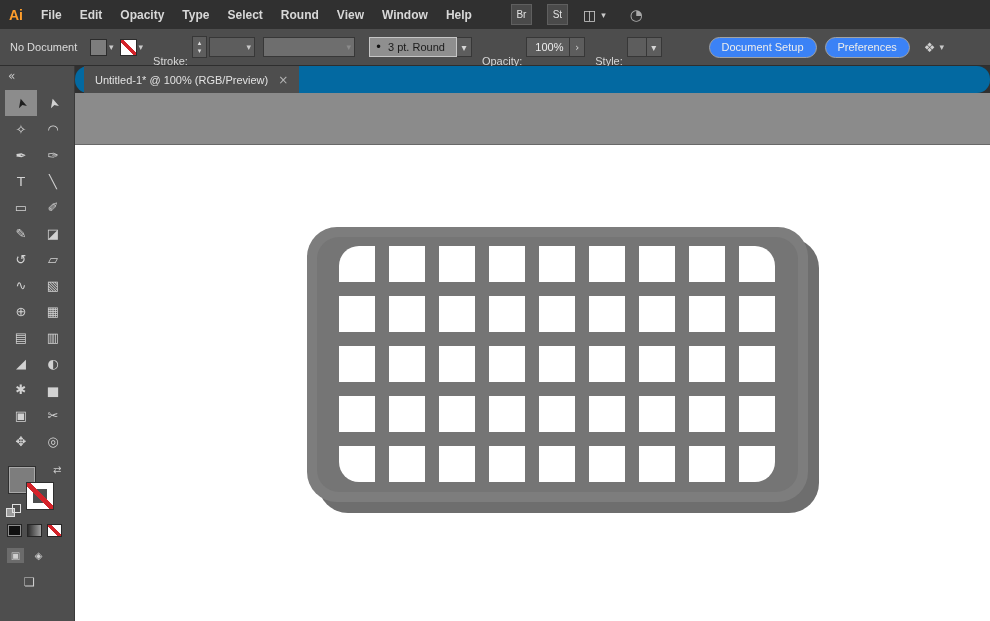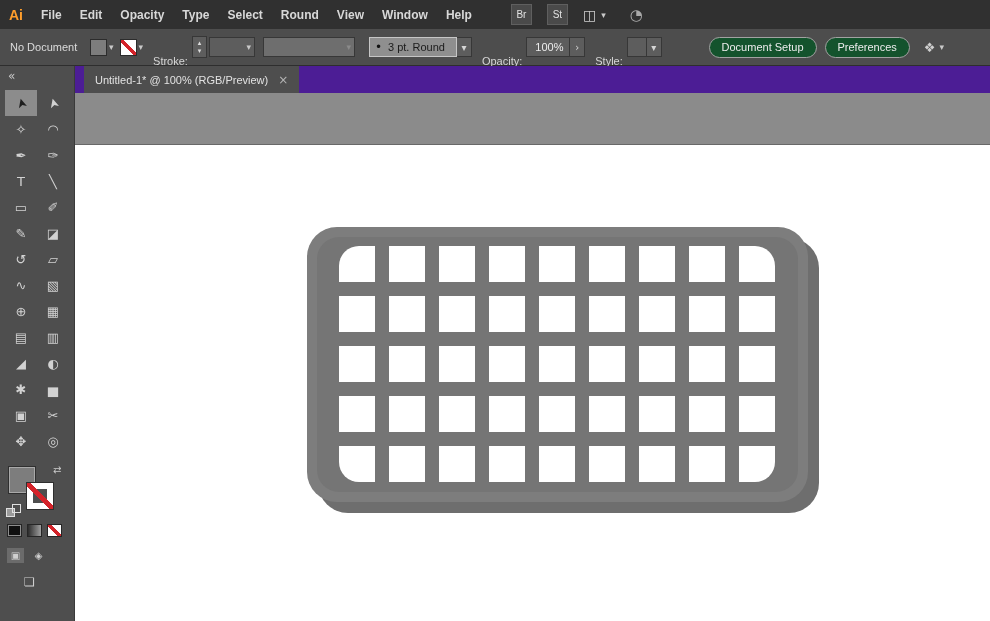--- a/index.html
+++ b/index.html
@@ -40,28 +40,28 @@
   .well.profile{width:92px;background:#6e6e6e;justify-content:flex-end;padding-right:3px;margin-left:8px;}
   .well.brushwell{width:88px;background:#8f8f8f;border:1px solid #c6c6c6;color:#1b1b1b;
                   padding:0 5px;gap:6px;}
   .well.opacity{width:44px;padding-left:8px;color:#ededed;margin-left:4px;}
   .well.stylewell{width:20px;margin-left:4px;}
   .ddbox{width:15px;height:20px;box-sizing:border-box;background:#5d5d5d;border:1px solid #373737;
          border-left:none;display:inline-flex;align-items:center;justify-content:center;
          font-size:10px;color:#d5d5d5;}
   .combo.brush{margin-left:14px;}
   .dot{font-size:12px;color:#111;}
-  .cb-btn{height:21px;border-radius:11px;background:#14532d;border:1px solid #a2a2a2;
+  .cb-btn{height:21px;border-radius:11px;background:#3b82f6;border:1px solid #a2a2a2;
           color:#ececec;font-size:11px;padding:0 12px;font-family:inherit;}
   .cb-btn.push{margin-left:auto;}
   .cb-btn + .cb-btn{margin-left:8px;}
   .arrange{margin-left:14px;display:inline-flex;align-items:center;gap:2px;}
   .arrange .ic{font-size:13px;color:#cfcfcf;}
   
-  .tabstrip{position:absolute;top:66px;left:75px;right:0;height:27px;background:#4c1d95;}
+  .tabstrip{position:absolute;top:66px;left:75px;right:0;height:27px;background:#0369a1;border-radius:13px;}
   .doc-tab{margin-left:9px;height:27px;display:inline-flex;align-items:center;gap:10px;
            padding:0 11px;background:#4e4e4e;color:#e2e2e2;font-size:11px;}
   .tab-close{color:#b5b5b5;font-size:12px;}
   
   .toolbar{position:absolute;top:66px;left:0;width:74px;bottom:0;background:#4e4e4e;
            border-right:1px solid #3a3a3a;box-sizing:content-box;}
   .tb-head{height:24px;color:#c8c8c8;font-size:12px;padding:3px 0 0 8px;box-sizing:border-box;}
   .tool-grid{display:grid;grid-template-columns:32px 32px;justify-content:center;}
   .tool{height:26px;display:flex;align-items:center;justify-content:center;font-size:13px;
         color:#d2d2d2;cursor:default;}

